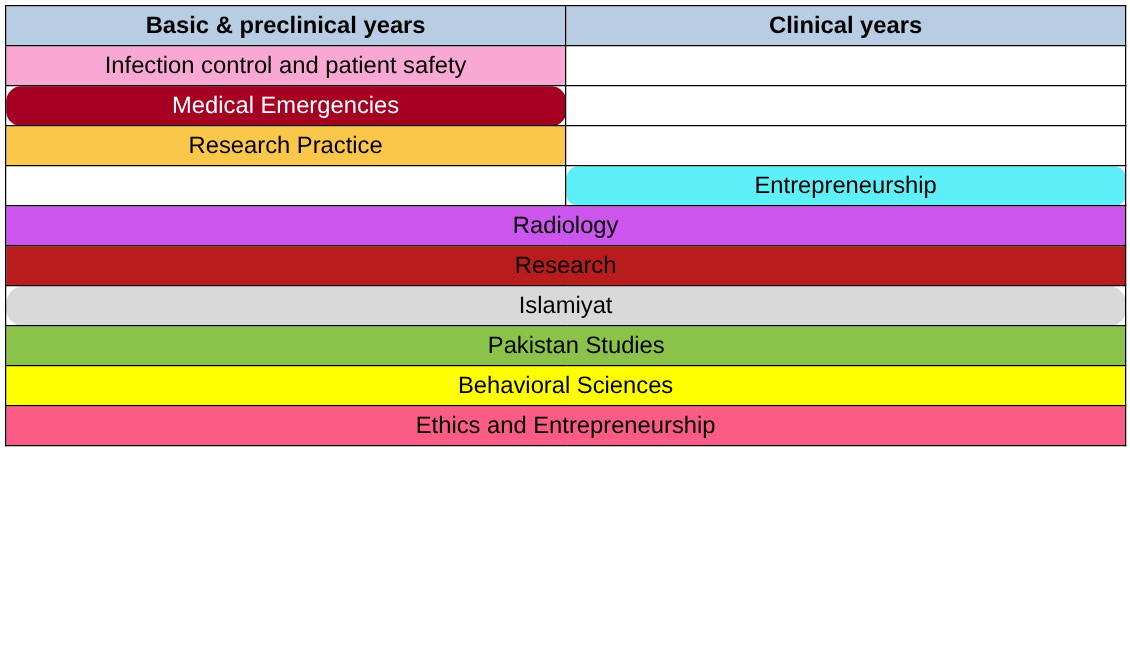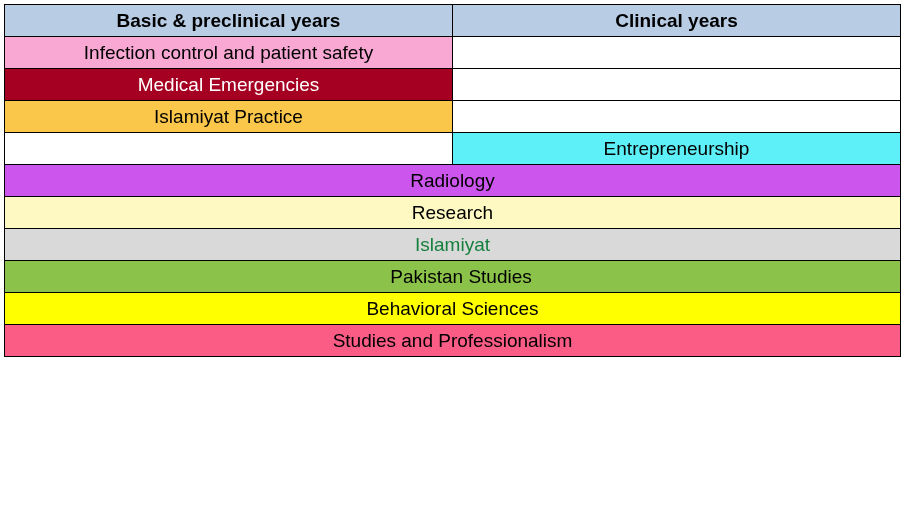--- a/index.html
+++ b/index.html
@@ -60,44 +60,44 @@
     <tbody>
         <tr>
           <td class="header" style="background: rgb(184, 204, 228); color: rgb(0, 0, 0);">Basic &amp; preclinical years</td>
           <td class="header" style="background: rgb(184, 204, 228); color: rgb(0, 0, 0);">Clinical years</td>
         </tr>
         <tr>
           <td style="background: #f9a8d4; color: rgb(0, 0, 0);">Infection control and patient safety</td>
           <td class="empty-label" style="background: rgb(255, 255, 255); color: rgb(0, 0, 0);"></td>
         </tr>
         <tr>
-          <td style="background: rgb(165, 0, 33); color: rgb(255, 255, 255);">Medical Emergencies</td>
+          <td style="background: rgb(165, 0, 33); color: rgb(255, 255, 255); border-radius: 12px;">Medical Emergencies</td>
           <td class="empty-label" style="background: rgb(255, 255, 255); color: rgb(0, 0, 0);"></td>
         </tr>
         <tr>
-          <td style="background: rgb(250, 199, 75); color: rgb(0, 0, 0);">Islamiyat Practice</td>
+          <td style="background: rgb(250, 199, 75); color: rgb(0, 0, 0);">Research Practice</td>
           <td class="empty-label" style="background: rgb(255, 255, 255); color: rgb(0, 0, 0);"></td>
         </tr>
         <tr>
           <td class="empty-label" style="background: rgb(255, 255, 255); color: rgb(0, 0, 0);"></td>
-          <td style="background: rgb(94, 240, 248); color: rgb(0, 0, 0);">Entrepreneurship</td>
+          <td style="background: rgb(94, 240, 248); color: rgb(0, 0, 0); border-radius: 10px;">Entrepreneurship</td>
         </tr>
         <tr>
           <td class="full-row" colspan="2" style="background: rgb(204, 85, 238); color: rgb(0, 0, 0);">Radiology</td>
         </tr>
         <tr>
-          <td class="full-row" colspan="2" style="background: #fef9c3; color: rgb(0, 0, 0);">Research</td>
+          <td class="full-row" colspan="2" style="background: #b91c1c; color: rgb(0, 0, 0);">Research</td>
         </tr>
         <tr>
-          <td class="full-row" colspan="2" style="background: rgb(217, 217, 217); color: #15803d;">Islamiyat</td>
+          <td class="full-row" colspan="2" style="background: rgb(217, 217, 217); color: #000000; border-radius: 14px;">Islamiyat</td>
         </tr>
         <tr>
           <td class="full-row" colspan="2" style="background: rgb(139, 195, 74); color: rgb(0, 0, 0); padding-left: 21px;">Pakistan Studies</td>
         </tr>
         <tr>
           <td class="full-row" colspan="2" style="background: rgb(255, 255, 0); color: rgb(0, 0, 0);">Behavioral Sciences</td>
         </tr>
         <tr>
-          <td class="full-row" colspan="2" style="background: rgb(250, 92, 134); color: rgb(0, 0, 0);">Studies and Professionalism</td>
+          <td class="full-row" colspan="2" style="background: rgb(250, 92, 134); color: rgb(0, 0, 0);">Ethics and Entrepreneurship</td>
         </tr>
       </tbody>
   </table>
 </div>
 
 </body></html>

